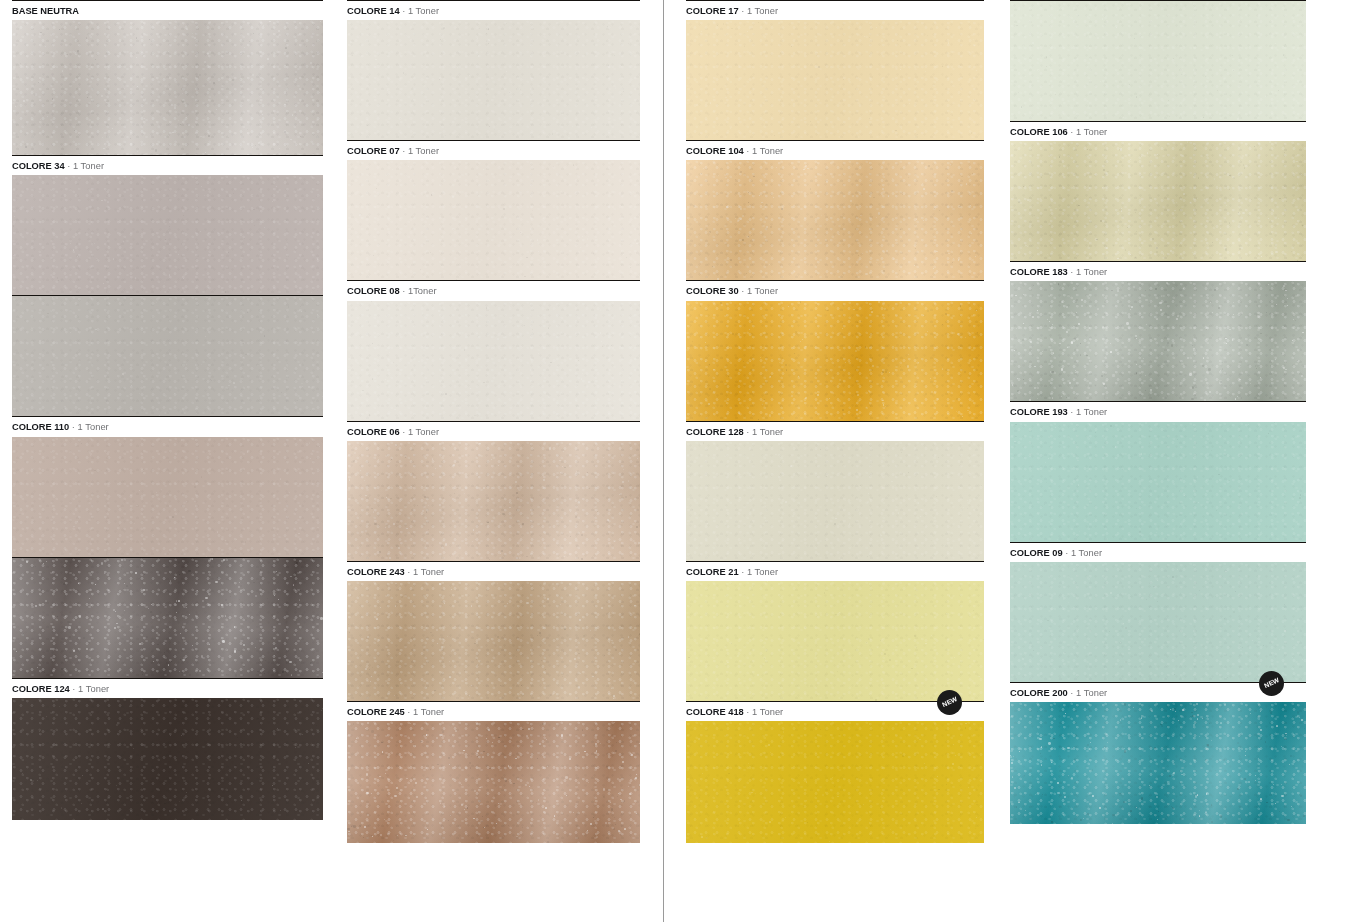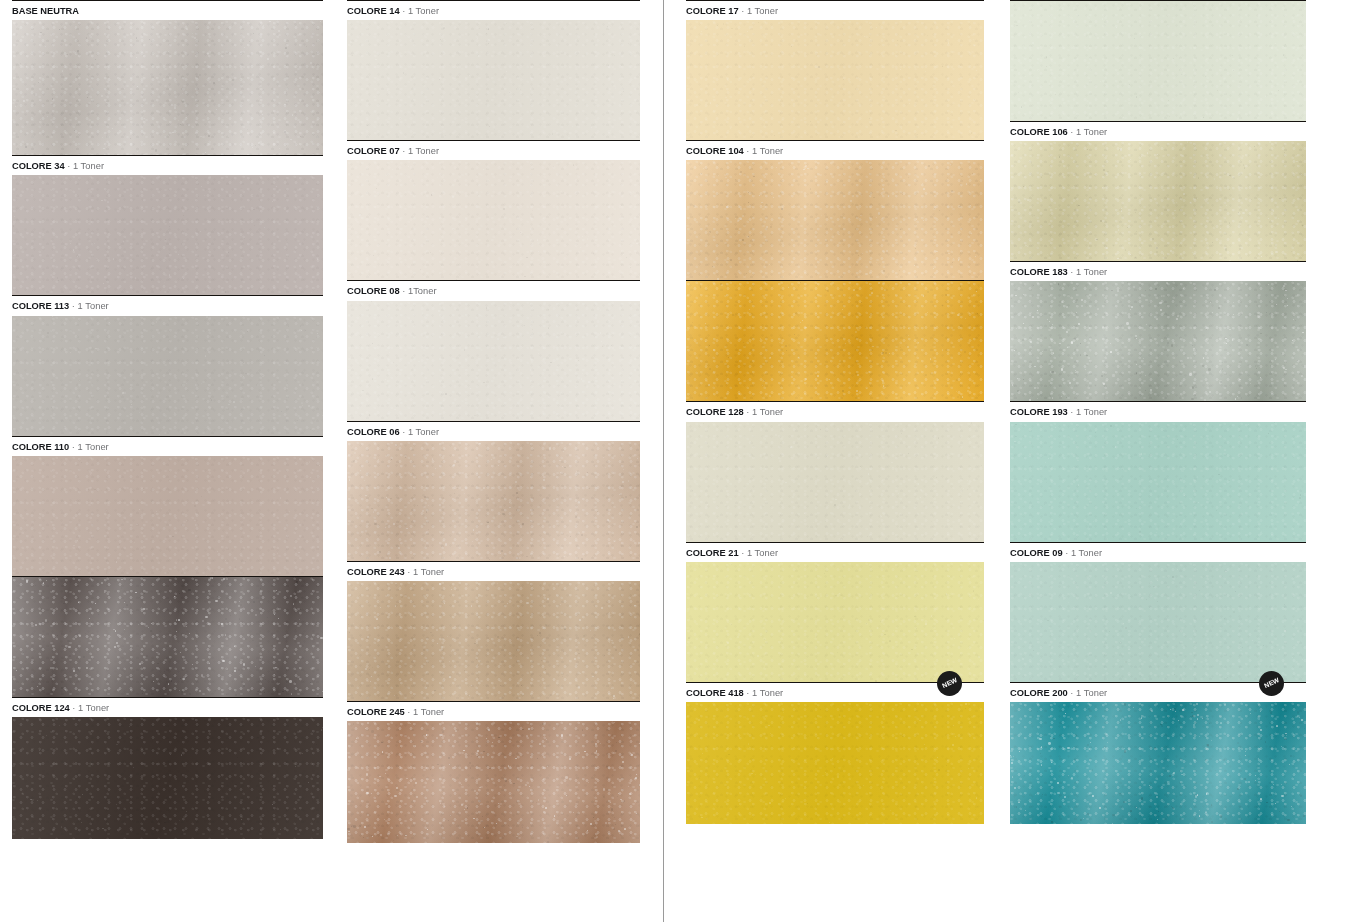--- a/index.html
+++ b/index.html
@@ -260,21 +260,20 @@
               <i class="speck" style="left:77.67%;top:41.22%;width:1.03px;height:1.03px;background:rgba(0,0,0,0.031)"></i>
               <i class="speck" style="left:61.58%;top:16.10%;width:0.75px;height:0.75px;background:rgba(255,255,255,0.098)"></i>
               <i class="speck" style="left:0.52%;top:33.53%;width:0.86px;height:0.86px;background:rgba(255,255,255,0.178)"></i>
               <i class="speck" style="left:20.93%;top:66.97%;width:0.69px;height:0.69px;background:rgba(255,255,255,0.160)"></i>
               <i class="speck" style="left:48.84%;top:88.49%;width:1.12px;height:1.12px;background:rgba(255,255,255,0.083)"></i>
               <i class="speck" style="left:60.85%;top:9.07%;width:1.12px;height:1.12px;background:rgba(255,255,255,0.155)"></i>
             </div>
           </div>
           <div class="cell">
             <div class="rule"></div>
-            <div class="label"><span class="code">COLORE 113</span><span class="toner"> · 1 Toner</span></div>
             <div class="swatch sw-flat" style="background: rgb(185, 181, 175); height: 120px;">
               <i class="speck" style="left:31.31%;top:5.30%;width:0.86px;height:0.86px;background:rgba(255,255,255,0.195)"></i>
               <i class="speck" style="left:78.73%;top:56.86%;width:1.70px;height:1.70px;background:rgba(255,255,255,0.082)"></i>
               <i class="speck" style="left:59.03%;top:97.50%;width:0.77px;height:0.77px;background:rgba(255,255,255,0.146)"></i>
               <i class="speck" style="left:71.15%;top:71.53%;width:1.70px;height:1.70px;background:rgba(255,255,255,0.186)"></i>
               <i class="speck" style="left:62.46%;top:0.28%;width:1.52px;height:1.52px;background:rgba(255,255,255,0.101)"></i>
               <i class="speck" style="left:69.60%;top:73.46%;width:1.19px;height:1.19px;background:rgba(255,255,255,0.126)"></i>
               <i class="speck" style="left:63.52%;top:68.83%;width:0.96px;height:0.96px;background:rgba(0,0,0,0.071)"></i>
               <i class="speck" style="left:8.67%;top:36.42%;width:1.77px;height:1.77px;background:rgba(255,255,255,0.174)"></i>
               <i class="speck" style="left:94.19%;top:12.36%;width:1.01px;height:1.01px;background:rgba(0,0,0,0.032)"></i>
@@ -1242,20 +1241,21 @@
               <i class="speck" style="left:46.98%;top:17.47%;width:1.92px;height:1.92px;background:rgba(255,255,255,0.258)"></i>
               <i class="speck" style="left:8.80%;top:88.06%;width:0.62px;height:0.62px;background:rgba(0,0,0,0.113)"></i>
               <i class="speck" style="left:83.23%;top:39.23%;width:0.73px;height:0.73px;background:rgba(0,0,0,0.066)"></i>
               <i class="speck" style="left:13.44%;top:37.79%;width:1.93px;height:1.93px;background:rgba(255,255,255,0.369)"></i>
               <i class="speck" style="left:58.77%;top:28.39%;width:0.54px;height:0.54px;background:rgba(255,255,255,0.146)"></i>
               <i class="speck" style="left:95.21%;top:37.43%;width:0.98px;height:0.98px;background:rgba(255,255,255,0.296)"></i>
             </div>
           </div>
           <div class="cell">
             <div class="rule"></div>
+            <div class="label"><span class="code">COLORE 30</span><span class="toner"> · 1 Toner</span></div>
             <div class="swatch sw-rough" style="background: rgb(238, 172, 28); height: 120px;">
               <i class="speck" style="left:38.22%;top:33.61%;width:1.32px;height:1.32px;background:rgba(255,255,255,0.282)"></i>
               <i class="speck" style="left:90.97%;top:95.09%;width:2.10px;height:2.10px;background:rgba(0,0,0,0.044)"></i>
               <i class="speck" style="left:64.38%;top:0.26%;width:2.15px;height:2.15px;background:rgba(255,255,255,0.289)"></i>
               <i class="speck" style="left:71.96%;top:54.35%;width:1.00px;height:1.00px;background:rgba(0,0,0,0.062)"></i>
               <i class="speck" style="left:34.24%;top:4.43%;width:1.10px;height:1.10px;background:rgba(255,255,255,0.351)"></i>
               <i class="speck" style="left:39.79%;top:80.51%;width:2.20px;height:2.20px;background:rgba(255,255,255,0.351)"></i>
               <i class="speck" style="left:86.94%;top:10.19%;width:1.90px;height:1.90px;background:rgba(0,0,0,0.114)"></i>
               <i class="speck" style="left:33.64%;top:57.36%;width:1.19px;height:1.19px;background:rgba(0,0,0,0.130)"></i>
               <i class="speck" style="left:62.05%;top:9.01%;width:1.76px;height:1.76px;background:rgba(255,255,255,0.307)"></i>

